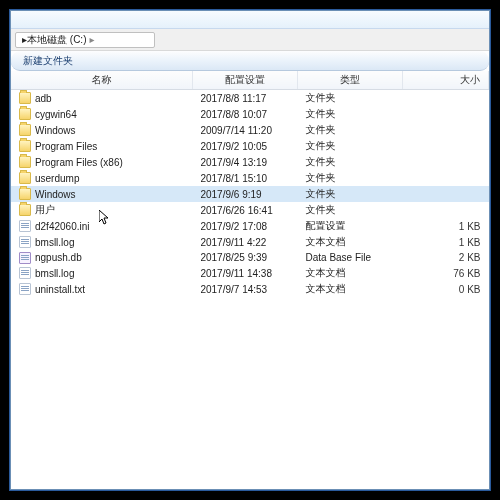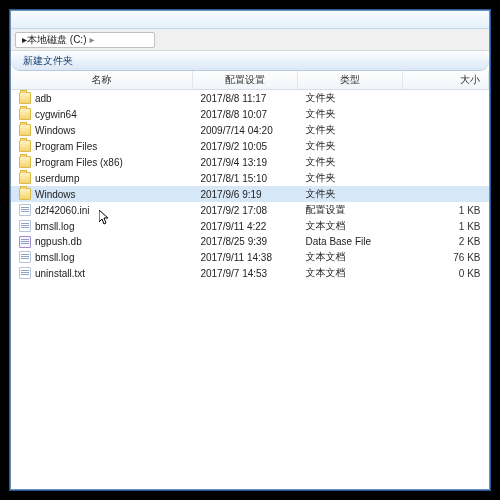--- a/index.html
+++ b/index.html
@@ -206,21 +206,21 @@
             <td>文件夹</td>
             <td></td>
           </tr>
           <tr>
             <td>
               <div class="cell-name">
                 <span class="ico ico-folder"></span>
                 <span>Windows</span>
               </div>
             </td>
-            <td>2009/7/14 04:20</td>
+            <td>2009/7/14 11:20</td>
             <td>文件夹</td>
             <td></td>
           </tr>
           <tr>
             <td>
               <div class="cell-name">
                 <span class="ico ico-folder"></span>
                 <span>Program Files</span>
               </div>
             </td>
@@ -251,20 +251,31 @@
             <td></td>
           </tr>
           <tr class="sel">
             <td>
               <div class="cell-name">
                 <span class="ico ico-folder"></span>
                 <span>Windows</span>
               </div>
             </td>
             <td>2017/9/6 9:19</td>
+            <td>文件夹</td>
+            <td></td>
+          </tr>
+          <tr>
+            <td>
+              <div class="cell-name">
+                <span class="ico ico-folder"></span>
+                <span>用户</span>
+              </div>
+            </td>
+            <td>2017/6/26 16:41</td>
             <td>文件夹</td>
             <td></td>
           </tr>
           <tr>
             <td>
               <div class="cell-name">
                 <span class="ico ico-ini"></span>
                 <span>d2f42060.ini</span>
               </div>
             </td>

